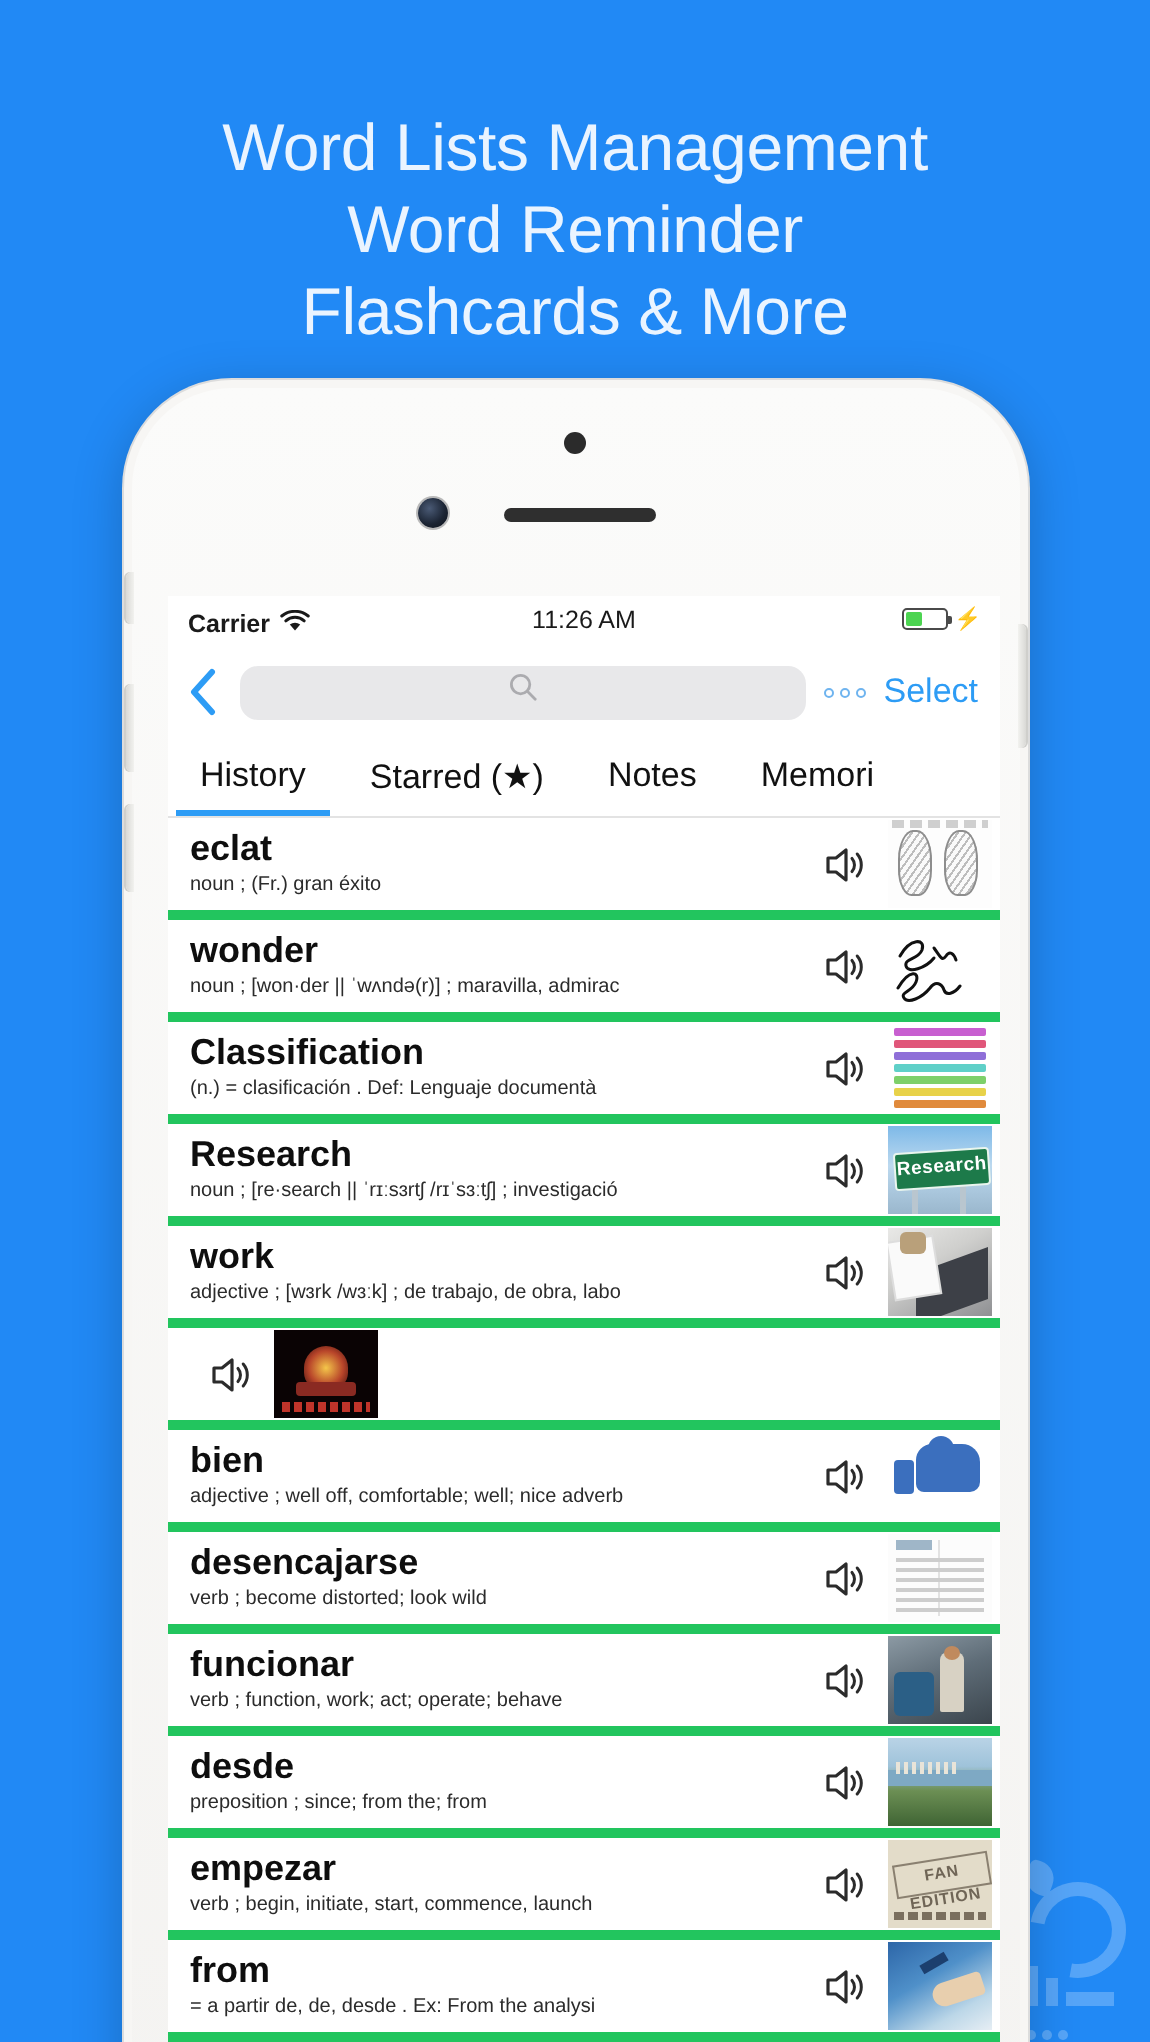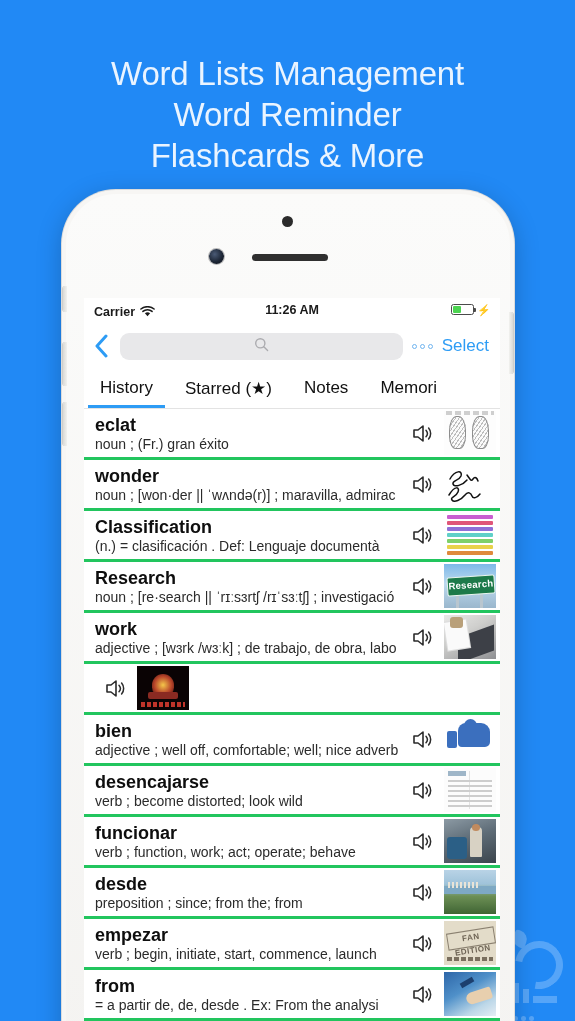--- a/index.html
+++ b/index.html
@@ -62,21 +62,21 @@
 
   
   .screen{
     position:absolute;left:18px;top:104px;width:416px;height:776px;
     background:#ffffff;overflow:hidden;
   }
   
   .statusbar{height:26px;background:#fff;position:relative;}
   .sb-left{position:absolute;left:10px;top:5px;display:flex;align-items:center;gap:5px;}
   .sb-carrier{font-size:12.5px;font-weight:bold;color:#1a1a1a;}
-  .sb-time{position:absolute;left:0;right:0;top:5px;text-align:center;font-size:12.5px;font-weight:bold;color:#1a1a1a;}
+  .sb-time{position:absolute;left:0;right:0;top:5px;text-align:center;font-size:12.5px;font-weight:normal;color:#1a1a1a;}
   .sb-right{position:absolute;right:9px;top:6px;display:flex;align-items:center;gap:3px;}
   .batt{width:23px;height:11px;border:1px solid #4a4a4a;border-radius:2.5px;position:relative;padding:1px;box-sizing:border-box;}
   .batt .fill{height:100%;width:40%;background:#4cd451;border-radius:1px;}
   .batt:after{content:"";position:absolute;right:-3px;top:3px;width:2px;height:4px;background:#4a4a4a;border-radius:0 1px 1px 0;}
   .bolt{font-size:11px;color:#3a3a3a;line-height:10px;}
 
   
   .navbar{height:44px;background:#fff;position:relative;display:flex;align-items:center;}
   .back-chev{width:34px;display:flex;justify-content:center;align-items:center;cursor:pointer;}
   .back-chev svg{display:block;}
@@ -96,25 +96,25 @@
 
   
   .tabs{height:40px;background:#fff;display:flex;align-items:stretch;position:relative;
         border-bottom:1px solid #e3e3e3;overflow:hidden;}
   .tab{display:flex;align-items:center;justify-content:center;font-size:17px;color:#111;
        padding:0 16px;position:relative;white-space:nowrap;cursor:pointer;flex:0 0 auto;}
   .tab.active:after{content:"";position:absolute;left:4px;right:4px;bottom:0;height:3px;background:#2d9cf5;}
 
   
   .list{background:#fff;}
-  .row{height:51px;border-bottom:3px solid #22c55e;display:flex;align-items:center;
+  .row{height:51px;border-bottom:5px solid #22c55e;display:flex;align-items:center;
        padding:0 0 0 11px;box-sizing:border-box;cursor:pointer;}
   .row .txt{flex:1;min-width:0;overflow:hidden;}
   .row .word{font-size:18px;font-weight:bold;color:#0e0e0e;line-height:21px;white-space:nowrap;}
-  .row .defn{font-size:14px;color:#2b2b2b;line-height:16px;white-space:nowrap;overflow:hidden;}
+  .row .defn{font-size:10px;color:#2b2b2b;line-height:16px;white-space:nowrap;overflow:hidden;}
   .spk{width:42px;display:flex;justify-content:center;align-items:center;flex:0 0 42px;}
   .thumb{width:52px;height:44px;flex:0 0 52px;margin-right:4px;overflow:hidden;position:relative;background:#fff;}
 
   
   .th-anatomy{background:#fdfdfd;}
   .th-anatomy .b1,.th-anatomy .b2{position:absolute;top:5px;width:17px;height:33px;border-radius:45% 45% 40% 40%;
         background:repeating-linear-gradient(125deg,#bdbdbd 0 1px,#fafafa 1px 3px);box-shadow:inset 0 0 0 1px #8d8d8d;}
   .th-anatomy .b1{left:5px;} .th-anatomy .b2{left:28px;}
   .th-anatomy .cap{position:absolute;top:0;left:2px;right:2px;height:4px;
         background:repeating-linear-gradient(90deg,#cfcfcf 0 6px,transparent 6px 9px);}

